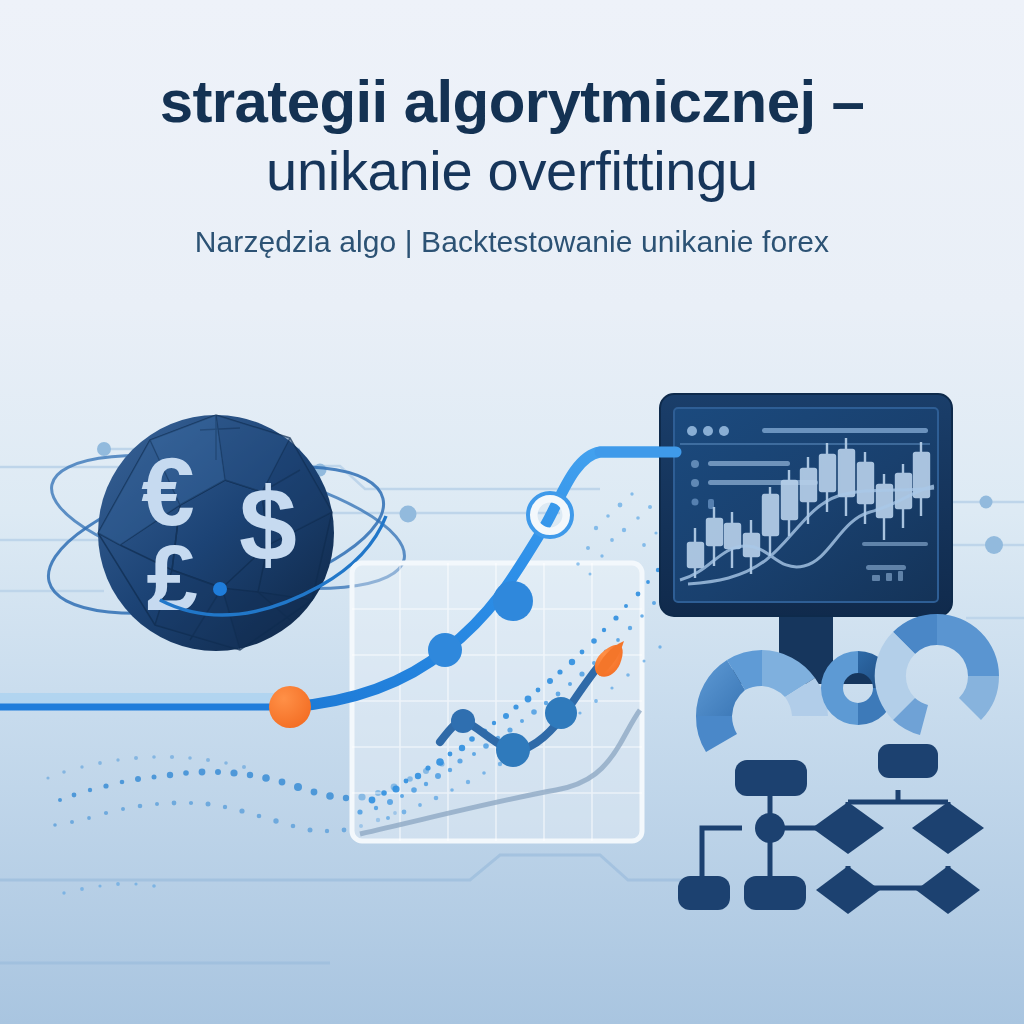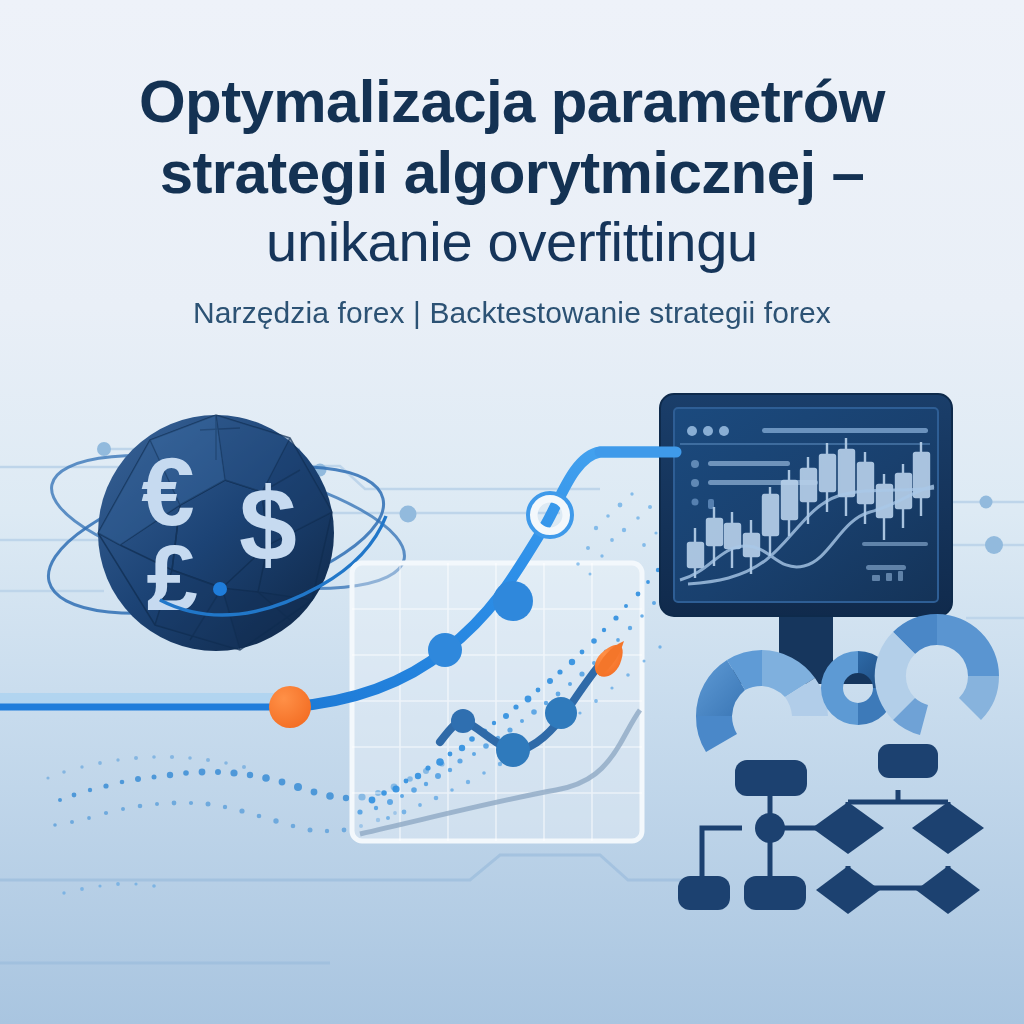--- a/index.html
+++ b/index.html
@@ -534,19 +534,18 @@
       <g fill="#1c4170">
         <path d="M848 802 L884 828 L848 854 L812 828 Z"></path>
         <path d="M948 802 L984 828 L948 854 L912 828 Z"></path>
         <path d="M848 866 L880 890 L848 914 L816 890 Z"></path>
         <path d="M948 866 L980 890 L948 914 L916 890 Z"></path>
       </g>
     </g>
   </svg>
 
   <div class="header">
-    <div class="title-line title-l1">Optymalizacja parametrów</div>
     <div class="title-line title-l2">strategii algorytmicznej –</div>
     <div class="title-line title-l3">unikanie overfittingu</div>
-    <div class="subtitle">Narzędzia forex | Backtestowanie strategii forex</div>
+    <div class="subtitle">Narzędzia algo | Backtestowanie unikanie forex</div>
   </div>
 
 </div>
 
 </body></html>

